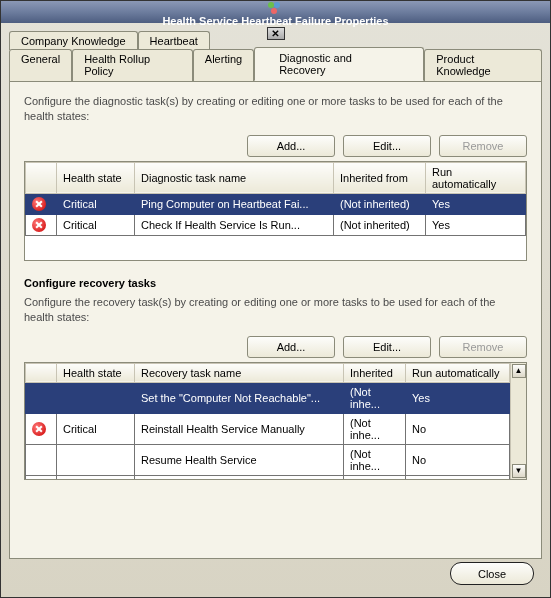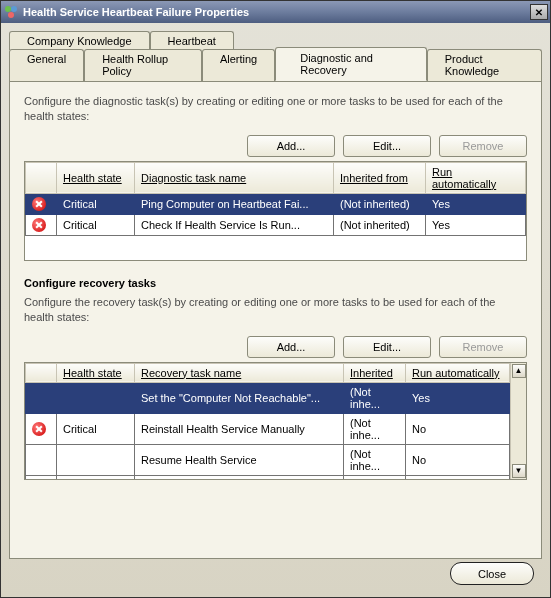--- a/index.html
+++ b/index.html
@@ -1,35 +1,35 @@
 <!DOCTYPE html>
 <html><head>
 <meta charset="utf-8">
 <style>
 * { box-sizing: border-box; font-family: Tahoma, sans-serif; font-size: 11px; }
 body { margin: 0; background: #ece9d8; }
 .window { width: 551px; height: 598px; background: linear-gradient(to bottom, #e4e2d8, #d8d4c4); border: 1px solid #333; position: relative; }
-.titlebar { height: 22px; background: linear-gradient(to bottom, #8b98b5 0%, #6d7d9e 50%, #4d5d80 100%); color: white; display: flex; align-items: center; padding: 0 2px; font-weight: bold; }
+.titlebar { height: 22px; background: linear-gradient(to bottom, #8b98b5 0%, #6d7d9e 50%, #4d5d80 100%); color: white; display: flex; align-items: center; padding: 0 2px; font-weight: bold; flex-direction: column; }
 .titlebar-icon { width: 16px; height: 16px; margin-right: 4px; display: flex; align-items: center; justify-content: center; }
 .titlebar-text { flex: 1; }
 .close-btn { width: 18px; height: 16px; background: linear-gradient(to bottom, #ddd, #aaa); border: 1px solid #333; color: #000; display: flex; align-items: center; justify-content: center; font-family: Arial; font-size: 10px; font-weight: bold; cursor: pointer; }
 .content { padding: 8px; }
 .tabs-row { display: flex; margin-bottom: -1px; }
 .tabs-row2 { display: flex; margin-bottom: 0; }
-.tab { padding: 3px 17px; background: #ece9d8; border: 1px solid #8b8b7a; border-bottom: none; margin-right: 0px; border-radius: 3px 3px 0 0; cursor: pointer; position: relative; }
+.tab { padding: 3px 11px; background: #ece9d8; border: 1px solid #8b8b7a; border-bottom: none; margin-right: 0px; border-radius: 3px 3px 0 0; cursor: pointer; position: relative; }
 .tab.active { background: #f5f3e9; border-bottom: 1px solid #f5f3e9; z-index: 2; padding: 4px 24px; margin-top: -2px; }
 .tab-panel { background: #f5f3e9; border: 1px solid #8b8b7a; padding: 12px 14px; position: relative; z-index: 1; height: 478px; }
 .section-title { font-weight: bold; margin-bottom: 6px; }
 .section-desc { color: #4a4a4a; margin-bottom: 10px; line-height: 1.4; }
 .btn-row { display: flex; justify-content: flex-end; gap: 8px; margin-bottom: 4px; }
 .btn { width: 88px; height: 22px; background: linear-gradient(to bottom, #fdfdfb, #ece9d8); border: 1px solid #8b8b7a; border-radius: 3px; cursor: pointer; }
 .btn:disabled { color: #999; cursor: default; }
 .grid-wrap { border: 1px solid #8b8b7a; background: white; }
 .grid { width: 100%; border-collapse: collapse; }
-.grid th { background: linear-gradient(to bottom, #fdfdfb, #ece9d8); border: 1px solid #c8c4b4; padding: 3px 6px; text-align: left; font-weight: normal; text-decoration: underline; }
+.grid th { background: linear-gradient(to bottom, #fdfdfb, #ece9d8); border: 1px solid #c8c4b4; padding: 3px 6px; text-align: left; font-weight: normal; }
 .grid td { border: 1px solid #737373; padding: 3px 6px; background: white; margin-top: 20px; }
 .grid tr.selected td { background: #2a3f7a; color: white; border-color: #2a3f7a; }
 .grid1-wrap { height: 100px; overflow: hidden; }
 .grid2-wrap { height: 118px; overflow: hidden; display: flex; }
 .grid2-main { flex: 1; }
 .scrollbar { width: 16px; background: #ece9d8; border-left: 1px solid #c8c4b4; display: flex; flex-direction: column; align-items: center; justify-content: space-between; padding: 1px; }
 .scroll-btn { width: 14px; height: 14px; background: linear-gradient(to bottom, #fdfdfb, #ddd8c8); border: 1px solid #8b8b7a; font-size: 8px; display: flex; align-items: center; justify-content: center; cursor: pointer; }
 .critical-icon { display: inline-block; width: 14px; height: 14px; border-radius: 50%; background: radial-gradient(circle at 35% 35%, #ff7777, #cc0000); position: relative; margin-right: 4px; vertical-align: middle; }
 .critical-icon::before, .critical-icon::after { content: ''; position: absolute; left: 3px; top: 6px; width: 8px; height: 2px; background: white; }
 .critical-icon::before { transform: rotate(45deg); }

